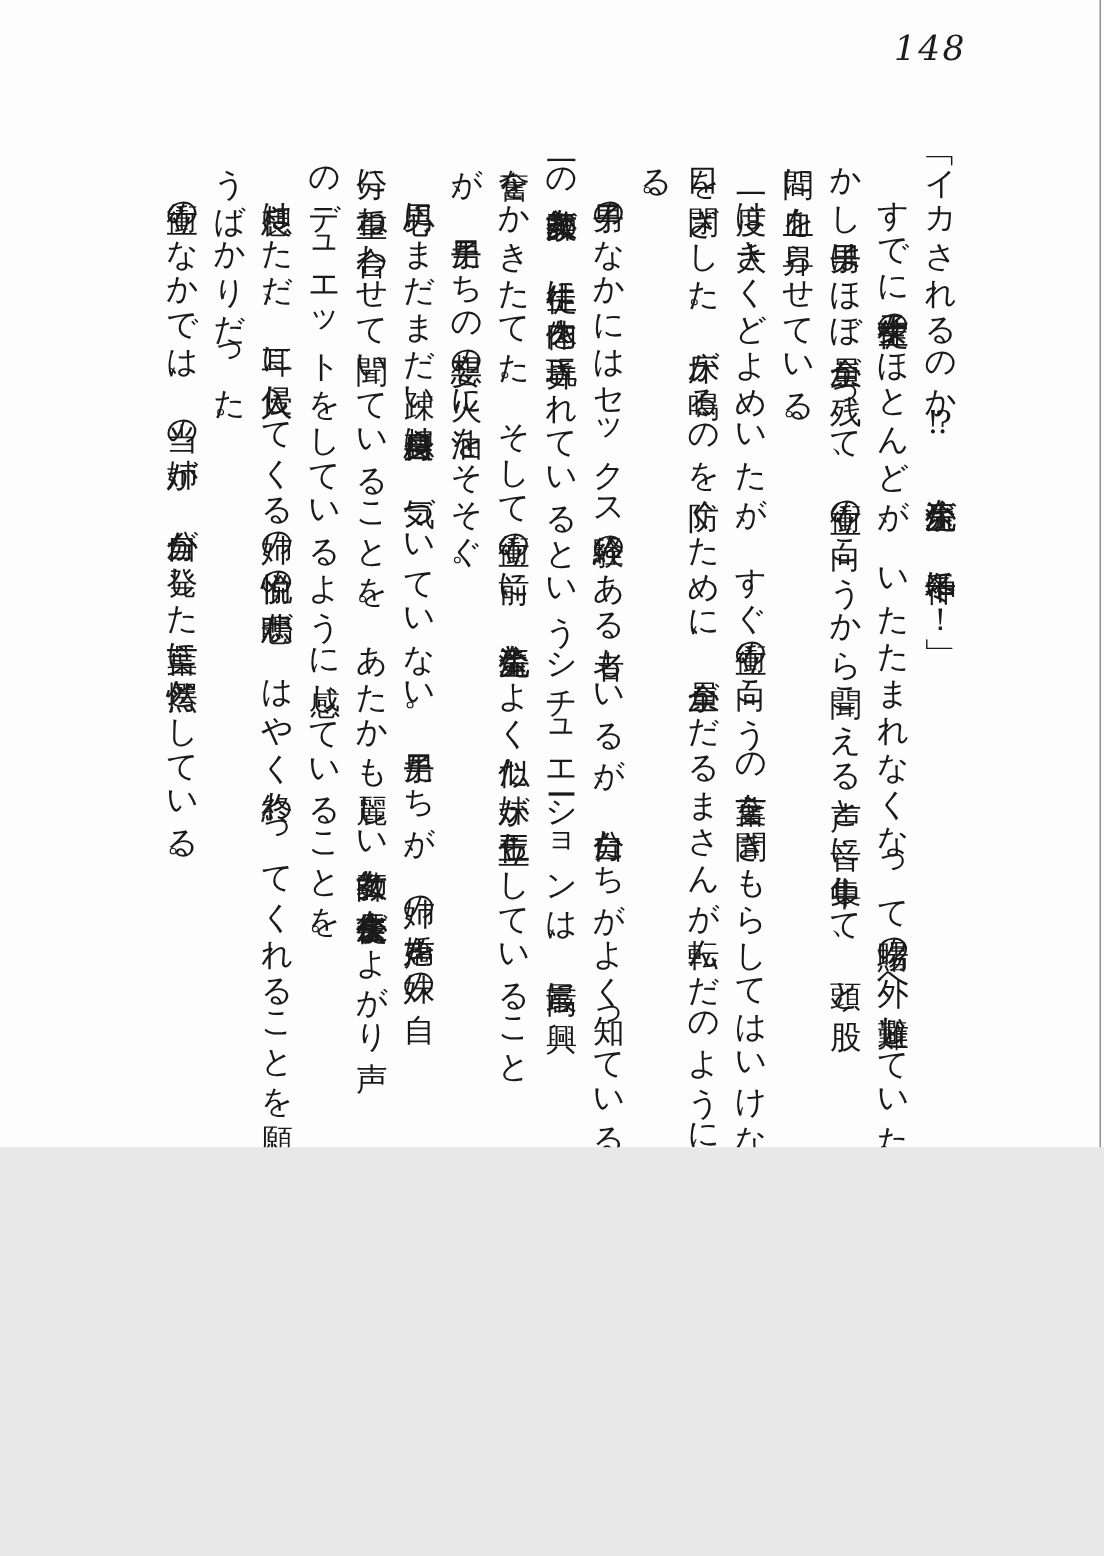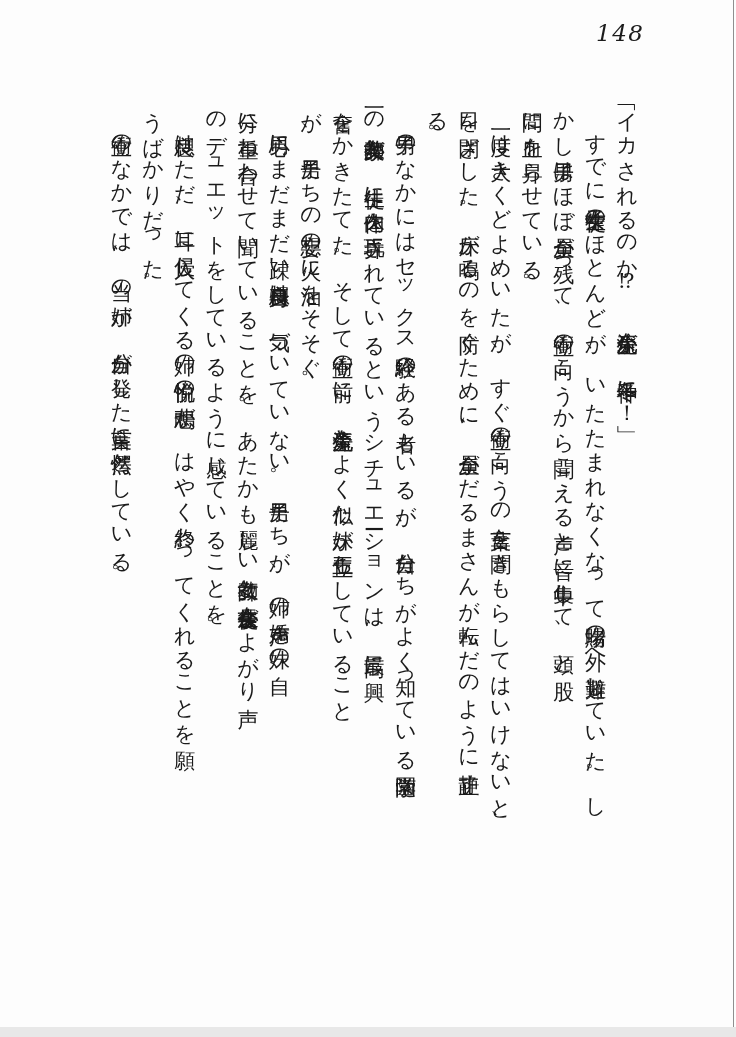--- a/index.html
+++ b/index.html
@@ -3,21 +3,21 @@
 <meta charset="utf-8">
 <style>
   html, body {
     margin: 0;
     padding: 0;
     background: #e8e8e8;
   }
   .page {
     position: relative;
     width: 736px;
-    height: 1027px;
+    height: 765px;
     background: #fdfdfd;
     overflow: hidden;
     font-family: "DejaVu Serif", "Liberation Serif", serif;
     color: #1a1a1a;
   }
   .page-number {
     position: absolute;
     top: 20px;
     left: 596px;
     font-size: 23px;

